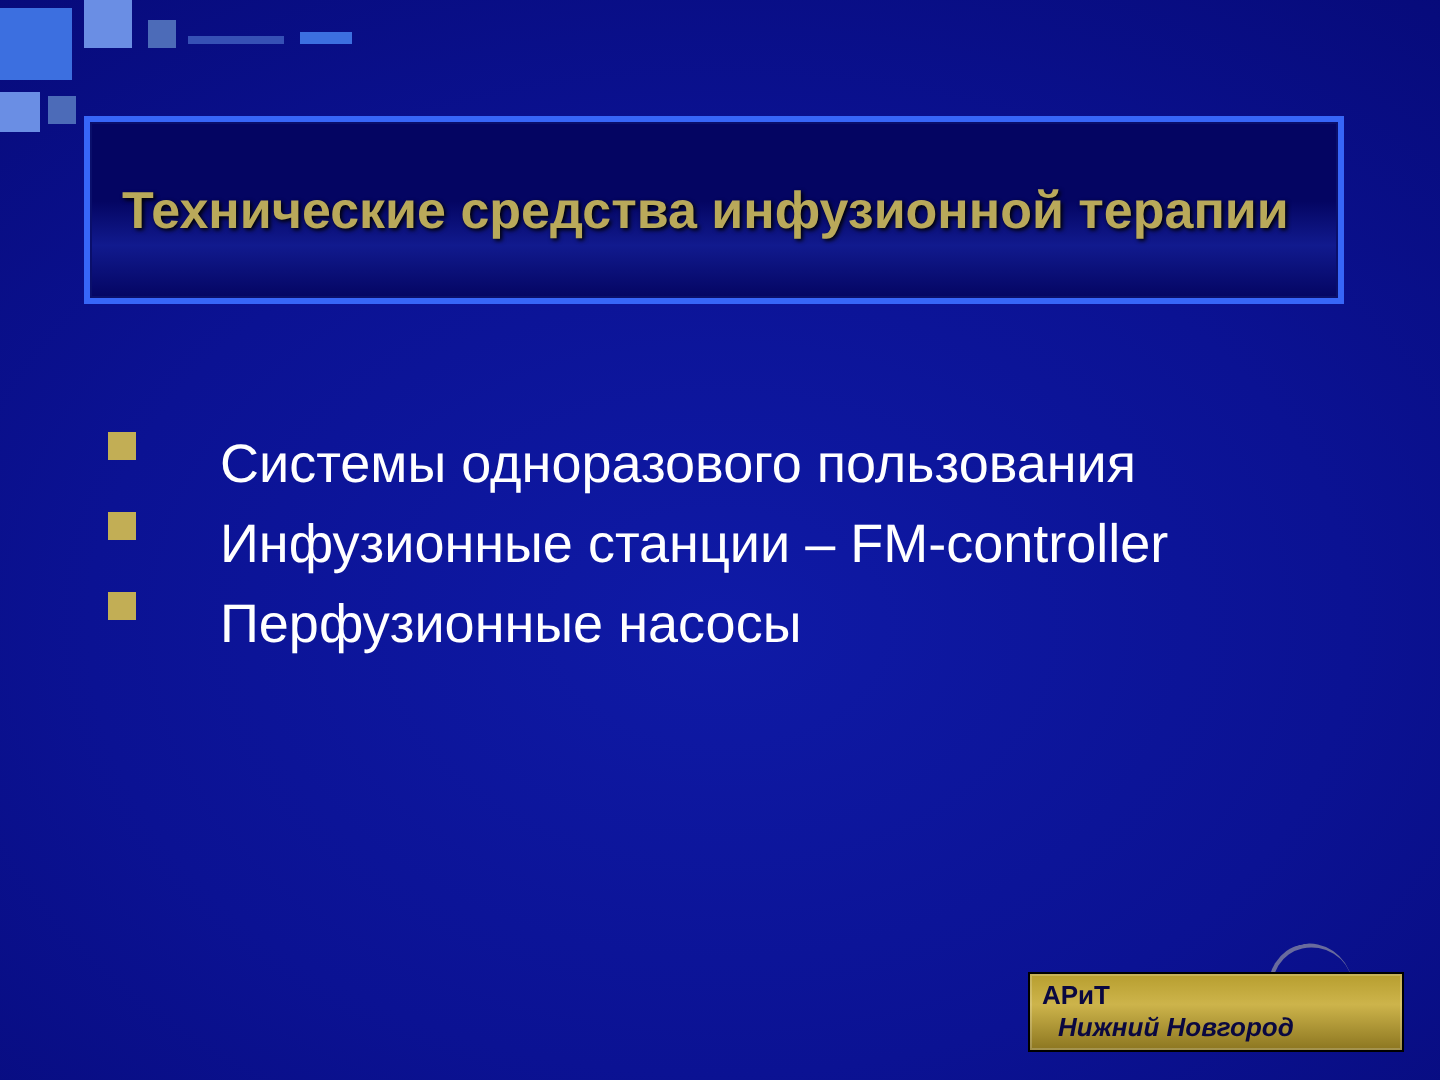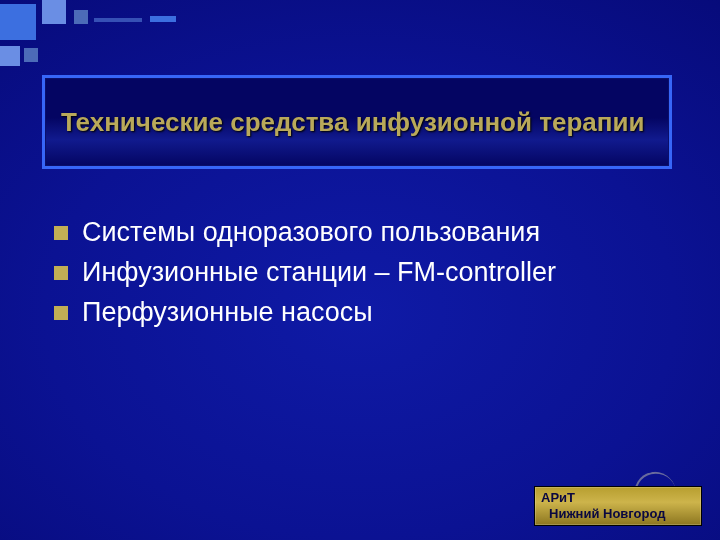--- a/index.html
+++ b/index.html
@@ -24,21 +24,21 @@
   .deco { position: absolute; }
   .sq { position: absolute; box-sizing: border-box; }
   .sq.big  { width: 36px; height: 36px; background: #3c6fe0; }
   .sq.mid  { width: 24px; height: 24px; background: #6a8ee4; }
   .sq.sm   { width: 14px; height: 14px; background: #4c6bb8; }
   .sq.line { height: 4px; background: #3650b5; }
 
   .title-box {
     position: absolute;
     left: 42px;
-    top: 75px;
+    top: 58px;
     width: 630px;
     height: 94px;
     border: 3px solid #3766f8;
     background: linear-gradient(#040562 0%, #040562 45%, #111a8e 70%, #040562 100%);
     box-shadow: inset 0 0 0 1px #0a0f6b;
     display: flex;
     align-items: center;
     padding-left: 16px;
     box-sizing: border-box;
   }
@@ -51,56 +51,56 @@
   }
 
   .bullets {
     position: absolute;
     left: 54px;
     top: 214px;
     right: 40px;
   }
   .bullet {
     display: flex;
-    align-items: center;
     margin-bottom: 4px;
     line-height: 36px;
+    gap: 28px;
   }
   .bullet .marker {
     width: 14px;
     height: 14px;
     background: #c2ae55;
     margin-right: 14px;
     margin-top: 2px;
     flex-shrink: 0;
   }
   .bullet .text {
     font-size: 27px;
     color: #fff;
   }
 
   .footer-box {
     position: absolute;
     right: 18px;
     bottom: 14px;
-    width: 168px;
+    width: 188px;
     height: 40px;
     background: linear-gradient(#b79e2f 0%, #cdb44b 40%, #8c7620 100%);
     border: 1px solid #000;
     box-shadow: inset 0 0 0 1px rgba(255,255,255,0.2);
     box-sizing: border-box;
     padding: 3px 6px 2px 6px;
     font-size: 13px;
     font-weight: bold;
     color: #0a0840;
     line-height: 16px;
     margin-left: 17px;
   }
   .footer-box .l1 { display:block; }
-  .footer-box .l2 { display:block; padding-left: 8px; }
+  .footer-box .l2 { display:block; padding-left: 8px; font-style: italic; }
   .swoosh {
     position: absolute;
     right: 46px;
     bottom: 46px;
     width: 40px;
     height: 20px;
     border-top: 2px solid #a8a8a8;
     border-left: 2px solid #a8a8a8;
     border-radius: 50% 50% 0 0 / 100% 100% 0 0;
     transform: rotate(-12deg);

